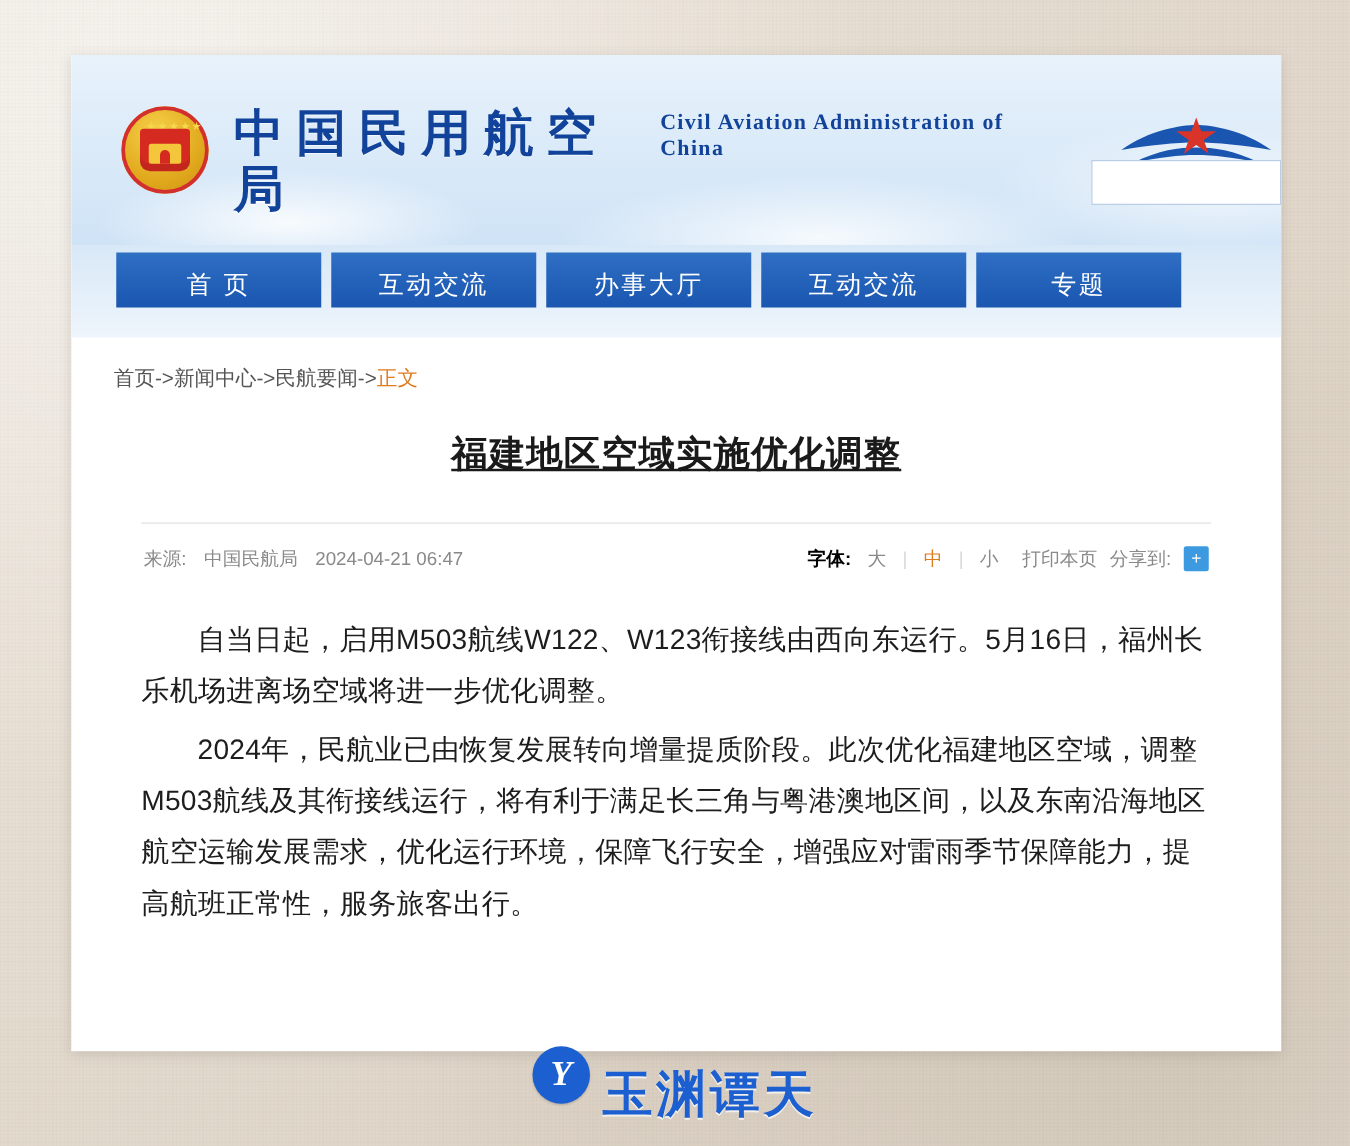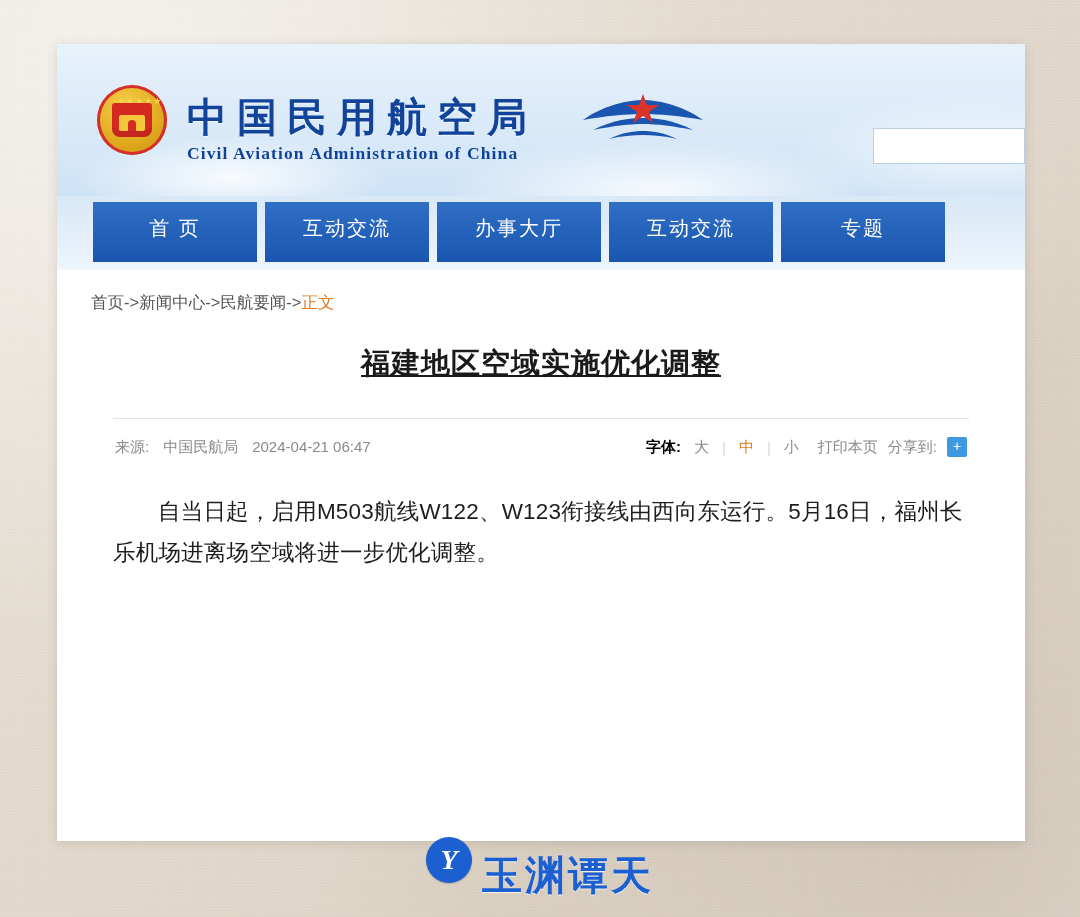--- a/index.html
+++ b/index.html
@@ -110,21 +110,20 @@
     position: absolute;
     left: 24px; top: 15px;
     width: 30px; height: 10px;
     color: #f6d84f;
     font-size: 9px;
     letter-spacing: 1px;
     line-height: 10px;
   }
   .brand-text {
     display: flex;
-    flex-direction: column;
     justify-content: center;
     margin-top: 20px;
   }
   .brand-cn {
     font-family: "Liberation Serif", serif;
     font-size: 40px;
     font-weight: bold;
     letter-spacing: 10px;
     color: #12439a;
     line-height: 1.12;
@@ -162,21 +161,21 @@
   .nav-bar {
     height: 58px;
     padding: 6px 0 10px 36px;
     background: linear-gradient(180deg, #d8e8f7 0%, #eef5fc 100%);
     display: flex;
     gap: 8px;
     overflow: hidden;
   }
   .nav-item {
     width: 164px;
-    height: 60px;
+    height: 44px;
     line-height: 52px;
     text-align: center;
     color: #ffffff;
     font-size: 20px;
     letter-spacing: 2px;
     background: linear-gradient(180deg, #2f6fc4 0%, #1a56b0 100%);
     flex: none;
   }
   .nav-item.active {
     background: linear-gradient(180deg, #f7a battle, #ef8b17 100%);
@@ -358,20 +357,21 @@
         <span class="fs-divider">|</span>
         <span class="fs">小</span>
         <span class="print-link">打印本页</span>
         <span class="share-label">分享到:</span>
         <span class="share-btn">+</span>
       </div>
     </div>
 
     <div class="body-text">
       <p>自当日起，启用M503航线W122、W123衔接线由西向东运行。5月16日，福州长乐机场进离场空域将进一步优化调整。</p>
+      <p>2024年，民航业已由恢复发展转向增量提质阶段。此次优化福建地区空域，调整M503航线及其衔接线运行，将有利于满足长三角与粤港澳地区间，以及东南沿海地区航空运输发展需求，优化运行环境，保障飞行安全，增强应对雷雨季节保障能力，提高航班正常性，服务旅客出行。</p>
     </div>
   </div>
 </div>
 
 <div class="watermark">
   <div class="wm-badge">
     <span>Y</span>
   </div>
   <div class="wm-text">玉渊谭天</div>
 </div>

